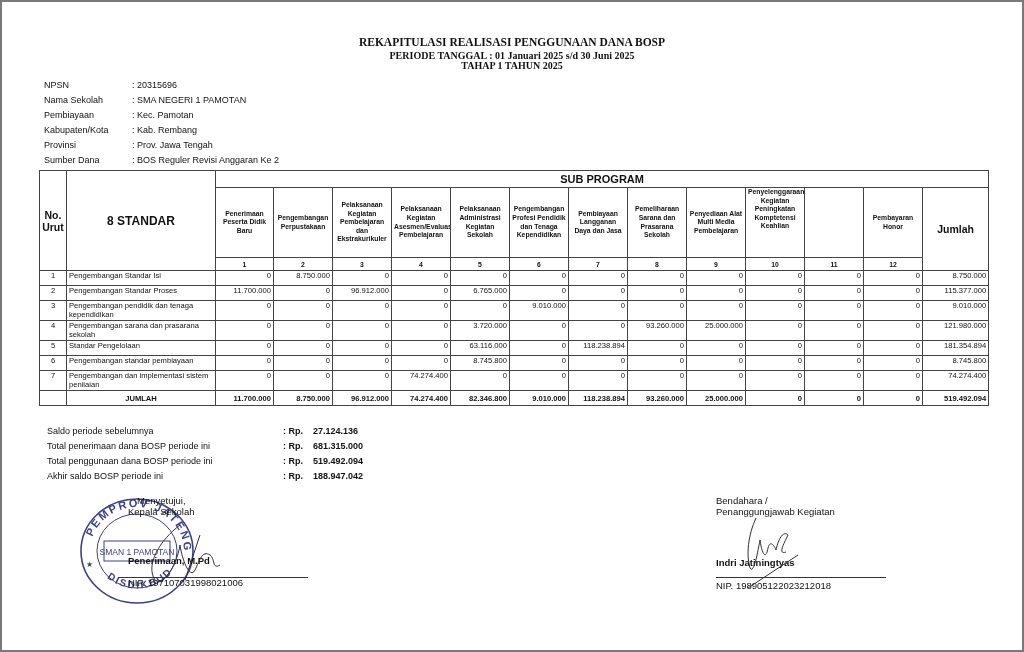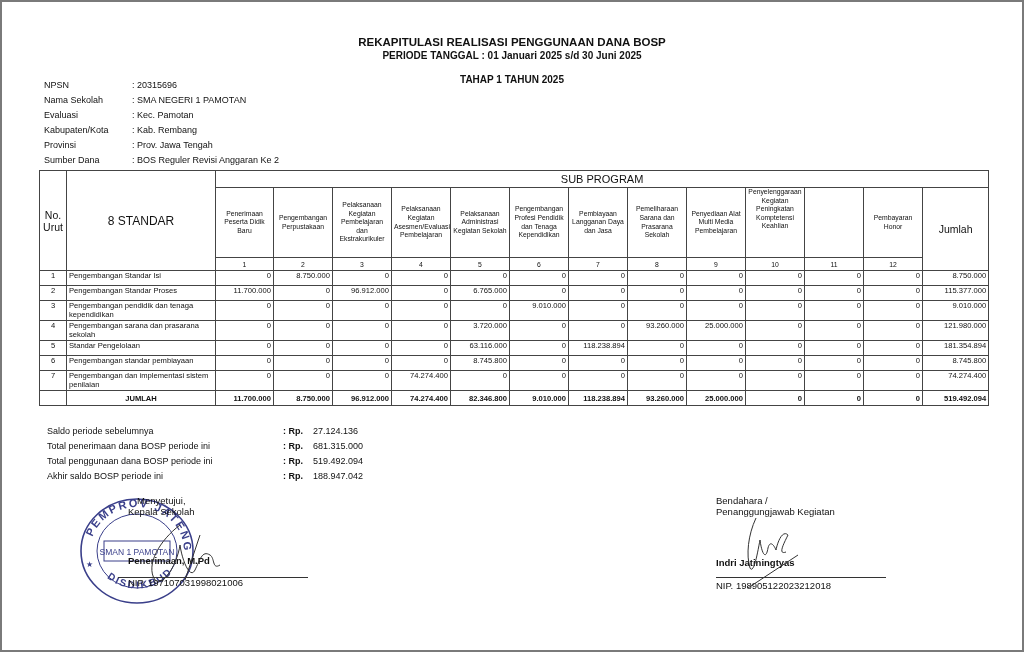--- a/index.html
+++ b/index.html
@@ -1,50 +1,50 @@
 <!DOCTYPE html>
 <html><head>
 <meta charset="utf-8">
 <style>
   html, body { margin:0; padding:0; background:#fff; }
   body { width:1024px; height:652px; position:relative; overflow:hidden;
          font-family:"Liberation Sans", sans-serif; color:#111; }
   .frame { position:absolute; left:0; top:0; width:1020px; height:648px;
            border-top:2px solid #7a7a7a; border-left:2px solid #7a7a7a;
            border-right:3px solid #7a7a7a; border-bottom:3px solid #7a7a7a; }
-  .title { position:absolute; left:0; width:1024px; text-align:center; font-weight:bold; }
+  .title { position:absolute; left:0; width:1024px; text-align:center; font-weight:bold;font-family:Liberation Serif, serif; }
   .t1 { top:36px; font-size:11.5px; }
   .t2 { top:50px; font-size:10px; }
-  .t3 { top:74px; font-size:10px; }
+  .t3 { top:60px; font-size:10px; }
   .info { position:absolute; left:44px; top:80px; font-size:9px; }
   .info-row { height:15px; position:relative; }
   .info-label { position:absolute; left:0; width:88px; }
   .info-value { position:absolute; left:88px; white-space:nowrap; }
   table.rekap { position:absolute; left:39px; top:170px; border-collapse:collapse;
                 table-layout:fixed; width:949px; font-size:7.6px; }
   table.rekap td, table.rekap th { border:1px solid #444; padding:0 2px; overflow:hidden; }
-  table.rekap th { font-weight:normal; text-align:center; vertical-align:middle; }
+  table.rekap th { font-weight:bold; text-align:center; vertical-align:middle; }
   .hsub { height:16px; font-size:11px; }
   .hname { height:69px; font-size:6.8px; line-height:8.6px; }
   .hnum { height:12px; font-size:6.8px; }
   .hno { font-size:10.5px; }
   .hstd { font-size:12px; }
   .hjml { font-size:10.5px; }
   table.rekap td.num { text-align:right; vertical-align:top; }
   table.rekap td.ctr { text-align:center; vertical-align:top; }
   table.rekap td.lbl { vertical-align:top; line-height:9px; }
   tr.r1 td { height:14px; }
   tr.r2 td { height:19px; }
   tr.total td { font-weight:bold; height:14px; vertical-align:middle; }
   tr.total td.ctr { vertical-align:middle; }
   .summary { position:absolute; left:47px; top:426px; font-size:9px;text-align:center; }
   .sum-row { height:15px; position:relative; width:340px; }
   .sum-label { position:absolute; left:0; }
   .sum-rp { position:absolute; left:236px; font-weight:bold; }
-  .sum-val { position:absolute; left:266px; font-weight:normal; }
+  .sum-val { position:absolute; left:266px; font-weight:bold; }
   .sig { position:absolute; font-size:9.5px; }
   .sig-left { left:128px; top:495px;text-align:center; }
   .sig-right { left:716px; top:495px; }
   .sig-line { position:absolute; height:1px; background:#333; }
   .stamp { position:absolute; left:78px; top:497px; width:118px; height:108px; }
   .sign { position:absolute; }
 </style>
 </head>
 <body>
 
@@ -57,21 +57,21 @@
 <div class="info">
   <div class="info-row">
     <span class="info-label">NPSN</span>
     <span class="info-value">: 20315696</span>
   </div>
   <div class="info-row">
     <span class="info-label">Nama Sekolah</span>
     <span class="info-value">: SMA NEGERI 1 PAMOTAN</span>
   </div>
   <div class="info-row">
-    <span class="info-label">Evaluasi</span>
+    <span class="info-label">Pembiayaan</span>
     <span class="info-value">: Kec. Pamotan</span>
   </div>
   <div class="info-row">
     <span class="info-label">Kabupaten/Kota</span>
     <span class="info-value">: Kab. Rembang</span>
   </div>
   <div class="info-row">
     <span class="info-label">Provinsi</span>
     <span class="info-value">: Prov. Jawa Tengah</span>
   </div>

